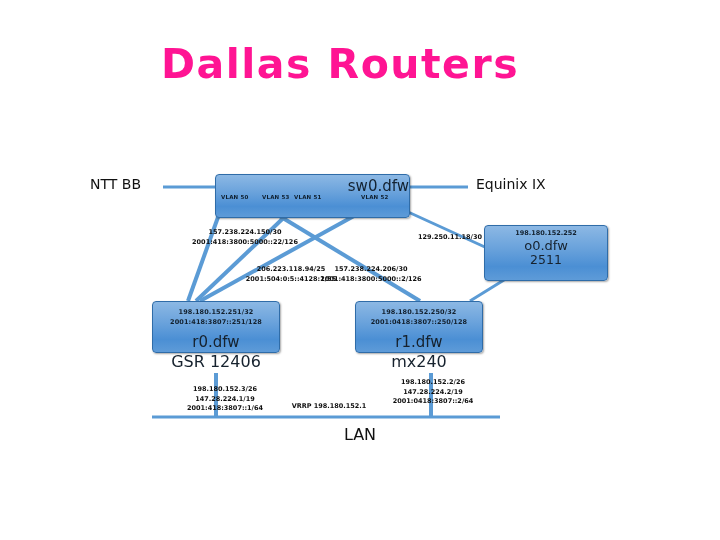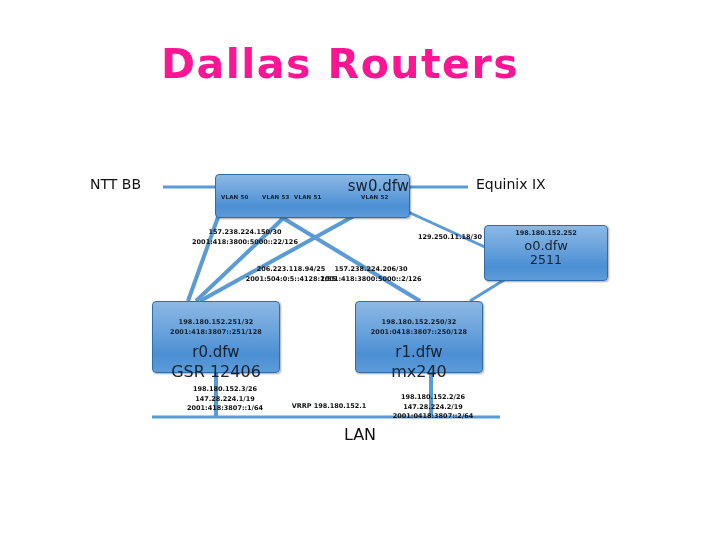--- a/index.html
+++ b/index.html
@@ -112,22 +112,22 @@
     margin-top: 1px;
   }
   #o0 .model {
     font-size: 12.5px;
     line-height: 14px;
   }
 
   
   .router {
     width: 128px;
-    height: 72px;
-    padding-top: 16px;
+    height: 52px;
+    padding-top: 6px;
   }
   #r0 { left: 152px; top: 301px; }
   #r1 { left: 355px; top: 301px; }
   .router .addr {
     font-size: 6.5px;
     font-weight: bold;
     line-height: 9.5px;
     color: #12202e;
     letter-spacing: 0.1px;
   }
@@ -170,21 +170,21 @@
     font-family: "DejaVu Sans", sans-serif;
     font-size: 16px;
     color: #111111;
   }
 
   #ann-ntt-link  { left: 172px; top: 228px; width: 146px; }
   #ann-ix-link   { left: 236px; top: 265px; width: 110px; }
   #ann-ntt2-link { left: 315px; top: 265px; width: 112px; }
   #ann-oob-link  { left: 404px; top: 233px; width: 92px;  }
   #ann-r0-lan    { left: 160px; top: 385px; width: 130px; }
-  #ann-r1-lan    { left: 367px; top: 393px; width: 132px; }
+  #ann-r1-lan    { left: 367px; top: 378px; width: 132px; }
   #ann-vrrp      { left: 276px; top: 402px; width: 106px; }
 
   
   #footer {
     position: absolute;
     left: 36px;
     top: 513px;
     font-family: Liberation Mono, monospace;
     font-size: 9.5px;
     color: #222222;

